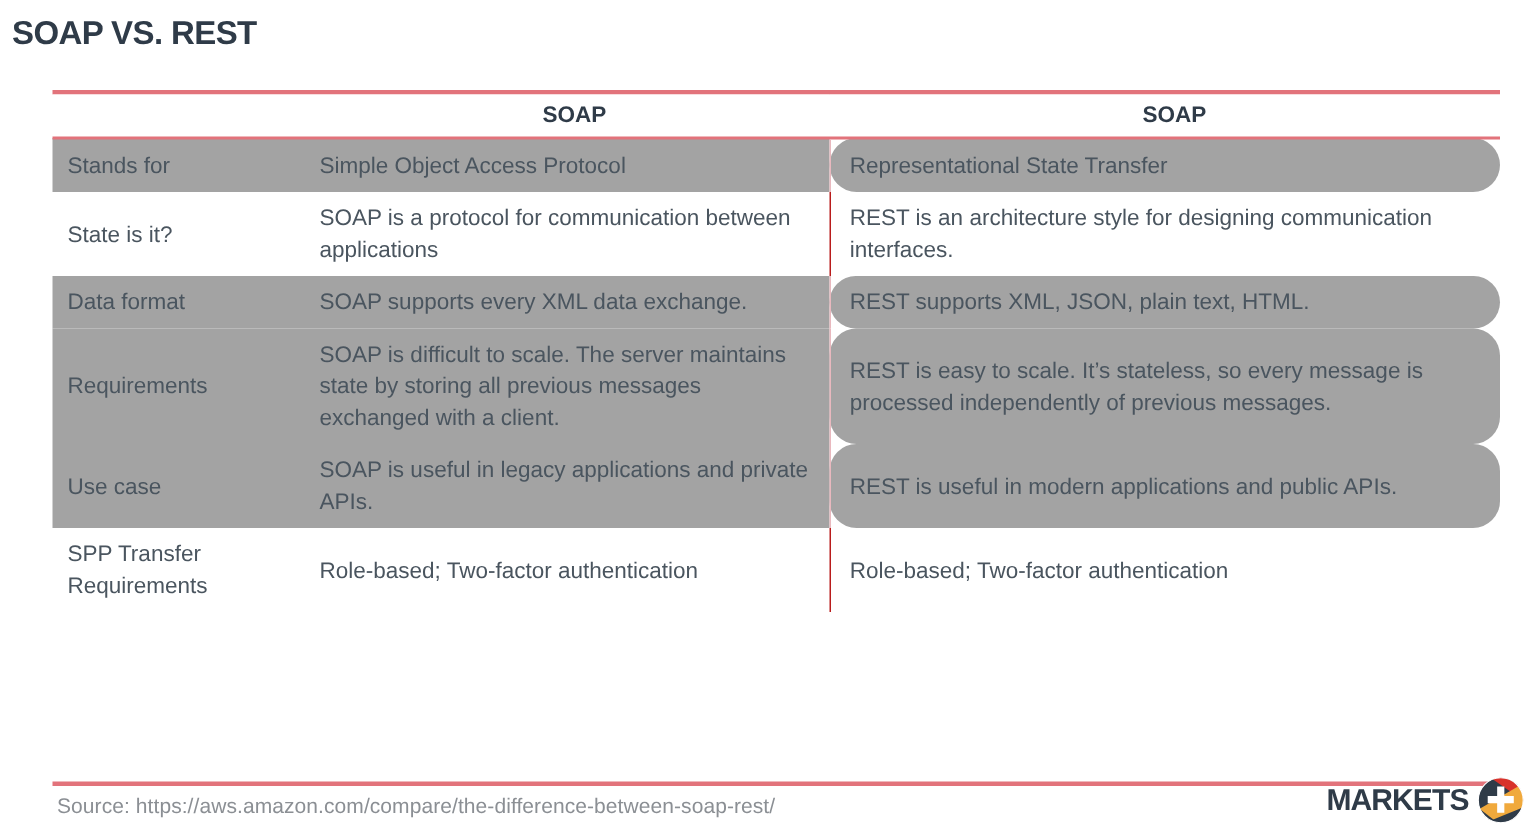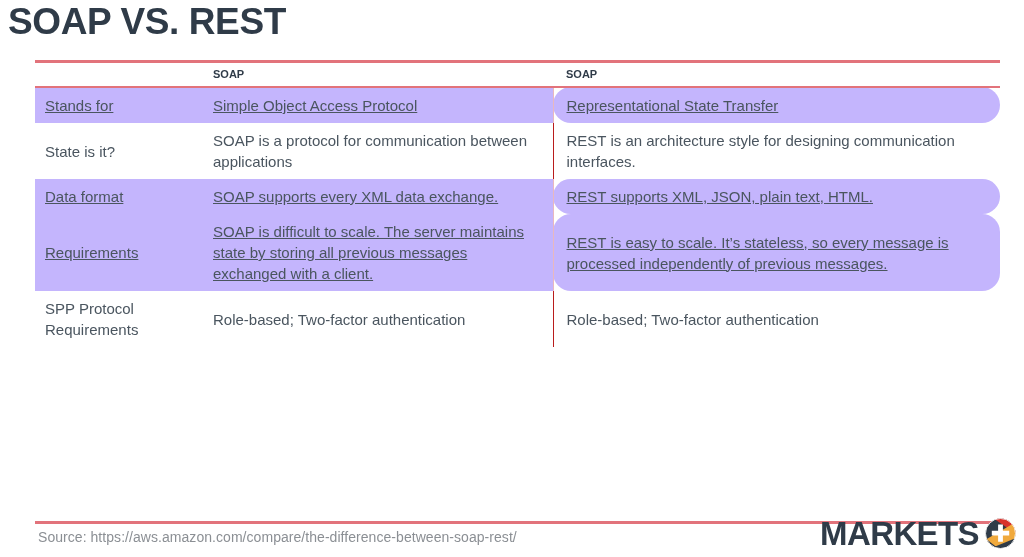--- a/index.html
+++ b/index.html
@@ -14,21 +14,21 @@
     color: #3d4750;
     overflow: hidden;
     position: relative;
   }
 
   
   .slide-title {
     position: absolute;
     left: 8px;
     top: 2px;
-    font-size: 37px;
+    font-size: 22px;
     font-weight: bold;
     letter-spacing: -0.4px;
     color: #2f3b48;
     line-height: 40px;
     white-space: nowrap;
   }
 
   
   .table-wrap {
     position: absolute;
@@ -48,22 +48,22 @@
   table.cmp col.c-rest  { width: 447px; }
 
   
   .top-rule {
     height: 3px;
     background: #e2737b;
     width: 965px;
   }
 
   thead th {
-    text-align: left;
-    font-size: 11px;
+    text-align: center;
+    font-size: 15px;
     font-weight: bold;
     color: #2f3b48;
     padding: 5px 0 6px 0;
     border-bottom: 2px solid #e2737b;
     vertical-align: bottom;
     background: #ffffff;
   }
   thead th.h-label { padding-left: 10px; }
   thead th.h-soap  { padding-left: 13px; }
   thead th.h-rest  { padding-left: 13px; }
@@ -85,22 +85,21 @@
     padding-right: 12px;
     margin-top: 44px;
   }
   tbody td.t-rest {
     padding-left: 13px;
     padding-right: 12px;
     border-left: 1px solid #b91c1c;
   }
 
   tbody tr.shaded td {
-    background: #c4b5fd;
-    text-decoration: underline;
+    background: #a3a3a3;
   }
   tbody tr.shaded td.t-rest {
     border-left: 1px solid #e9b8be;
     border-radius: 18px;
   }
 
   tbody tr:last-child td {
     border-bottom: none;
   }
 
@@ -127,21 +126,21 @@
 
   .brand {
     position: absolute;
     right: 8px;
     top: 518px;
     display: flex;
     align-items: center;
     gap: 6px;
   }
   .brand-word {
-    font-size: 33px;
+    font-size: 20px;
     font-weight: bold;
     letter-spacing: -0.6px;
     color: #2f3b48;
     line-height: 30px;
   }
   .brand-mark {
     width: 31px;
     height: 31px;
     position: relative;
     display: block;
@@ -181,22 +180,27 @@
       <tr class="shaded">
         <td class="t-label">Data format</td>
         <td class="t-soap">SOAP supports every XML data exchange.</td>
         <td class="t-rest">REST supports XML, JSON, plain text, HTML.</td>
       </tr>
       <tr class="shaded">
         <td class="t-label">Requirements</td>
         <td class="t-soap">SOAP is difficult to scale. The server maintains state by storing all previous messages exchanged with a client.</td>
         <td class="t-rest">REST is easy to scale. It’s stateless, so every message is processed independently of previous messages.</td>
       </tr>
+      <tr class="shaded">
+        <td class="t-label">Use case</td>
+        <td class="t-soap">SOAP is useful in legacy applications and private APIs.</td>
+        <td class="t-rest">REST is useful in modern applications and public APIs.</td>
+      </tr>
       <tr>
-        <td class="t-label">SPP Protocol Requirements</td>
+        <td class="t-label">SPP Transfer Requirements</td>
         <td class="t-soap">Role-based; Two-factor authentication</td>
         <td class="t-rest">Role-based; Two-factor authentication</td>
       </tr>
     </tbody>
   </table>
 </div>
 
 <div class="bottom-rule"></div>
 
 <div class="source-note">Source: https://aws.amazon.com/compare/the-difference-between-soap-rest/</div>

